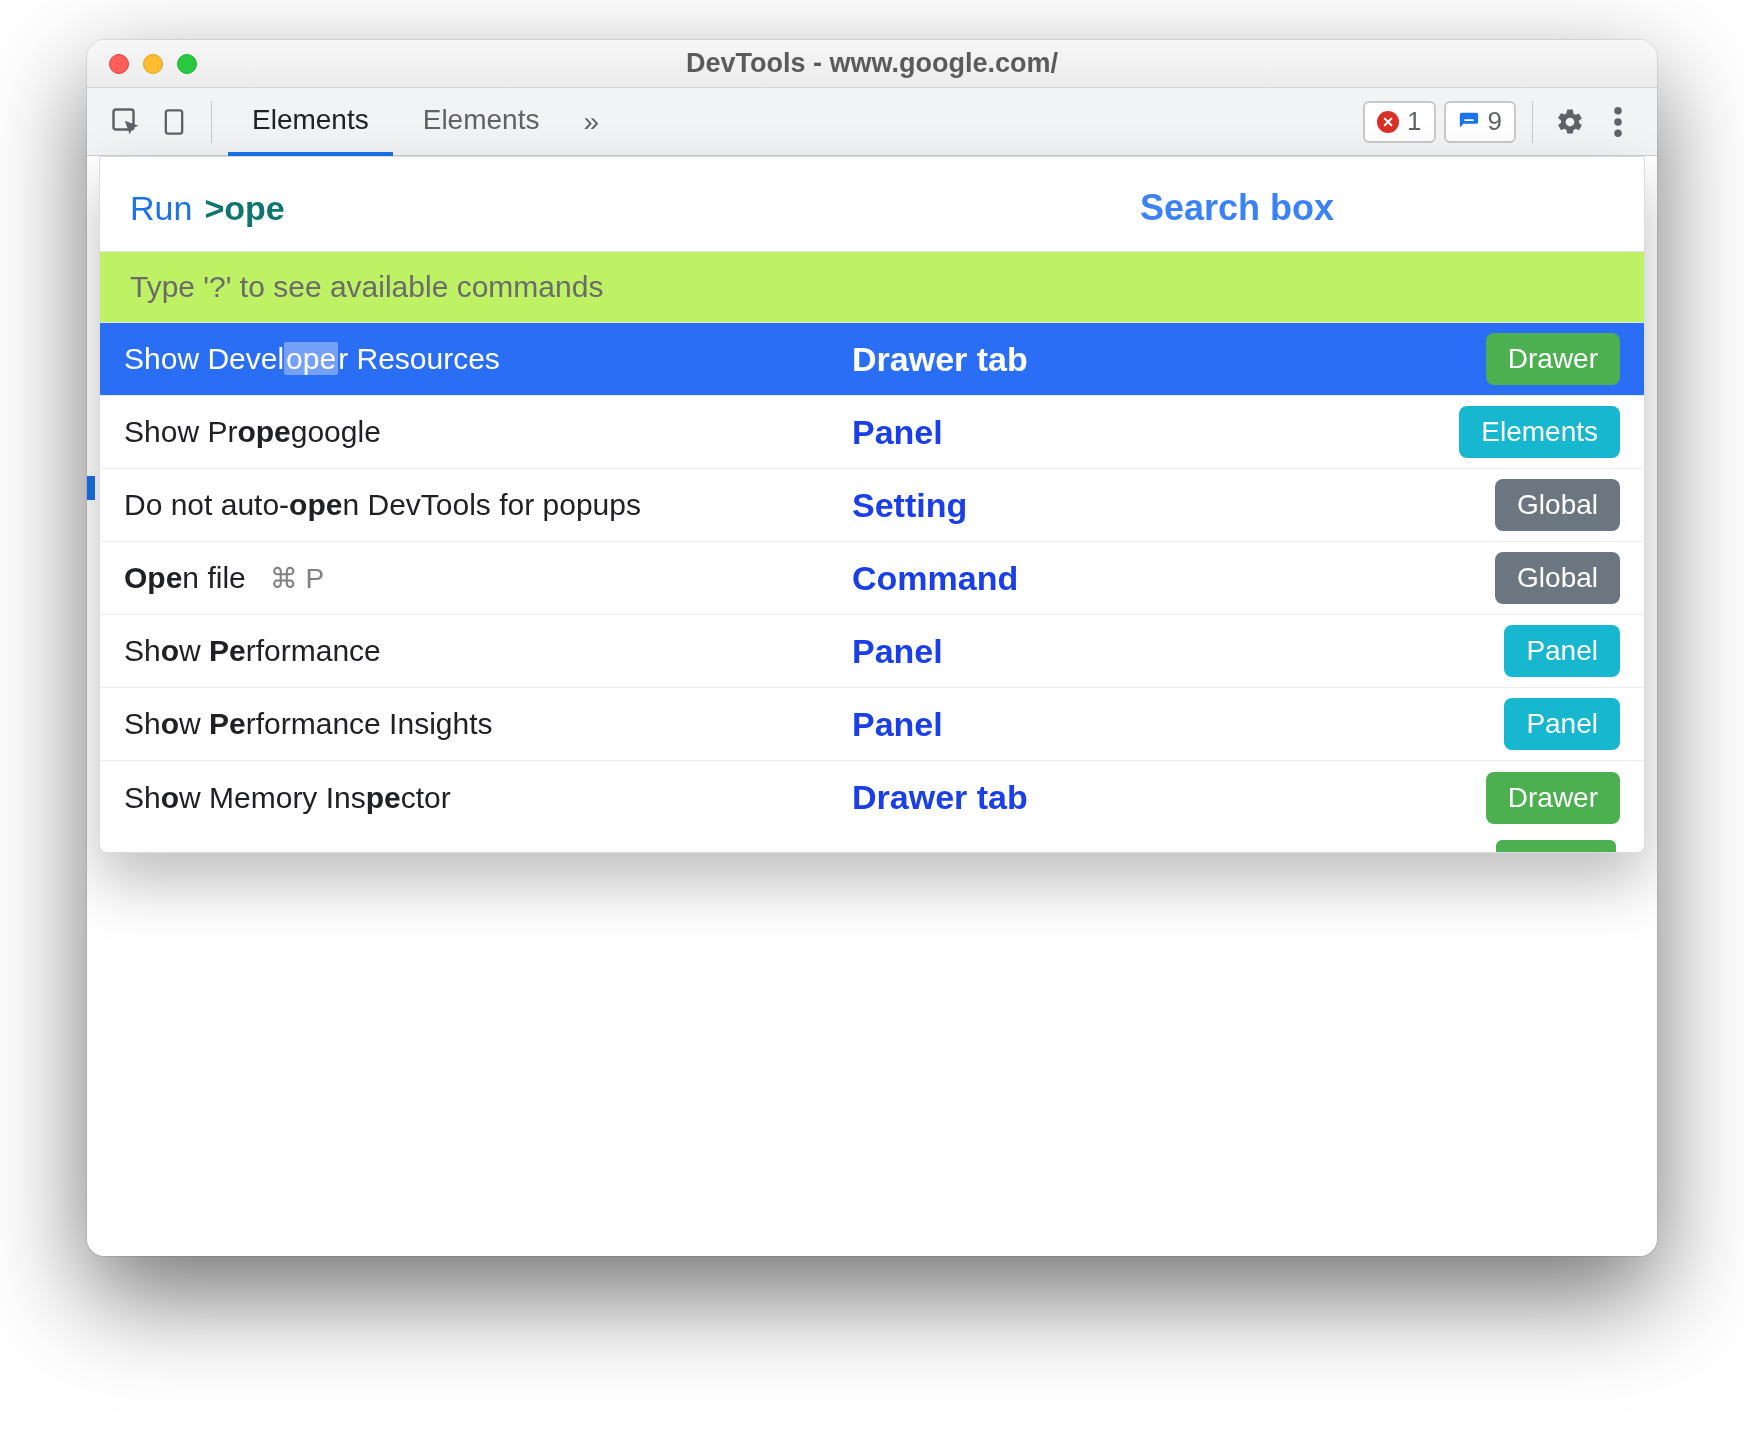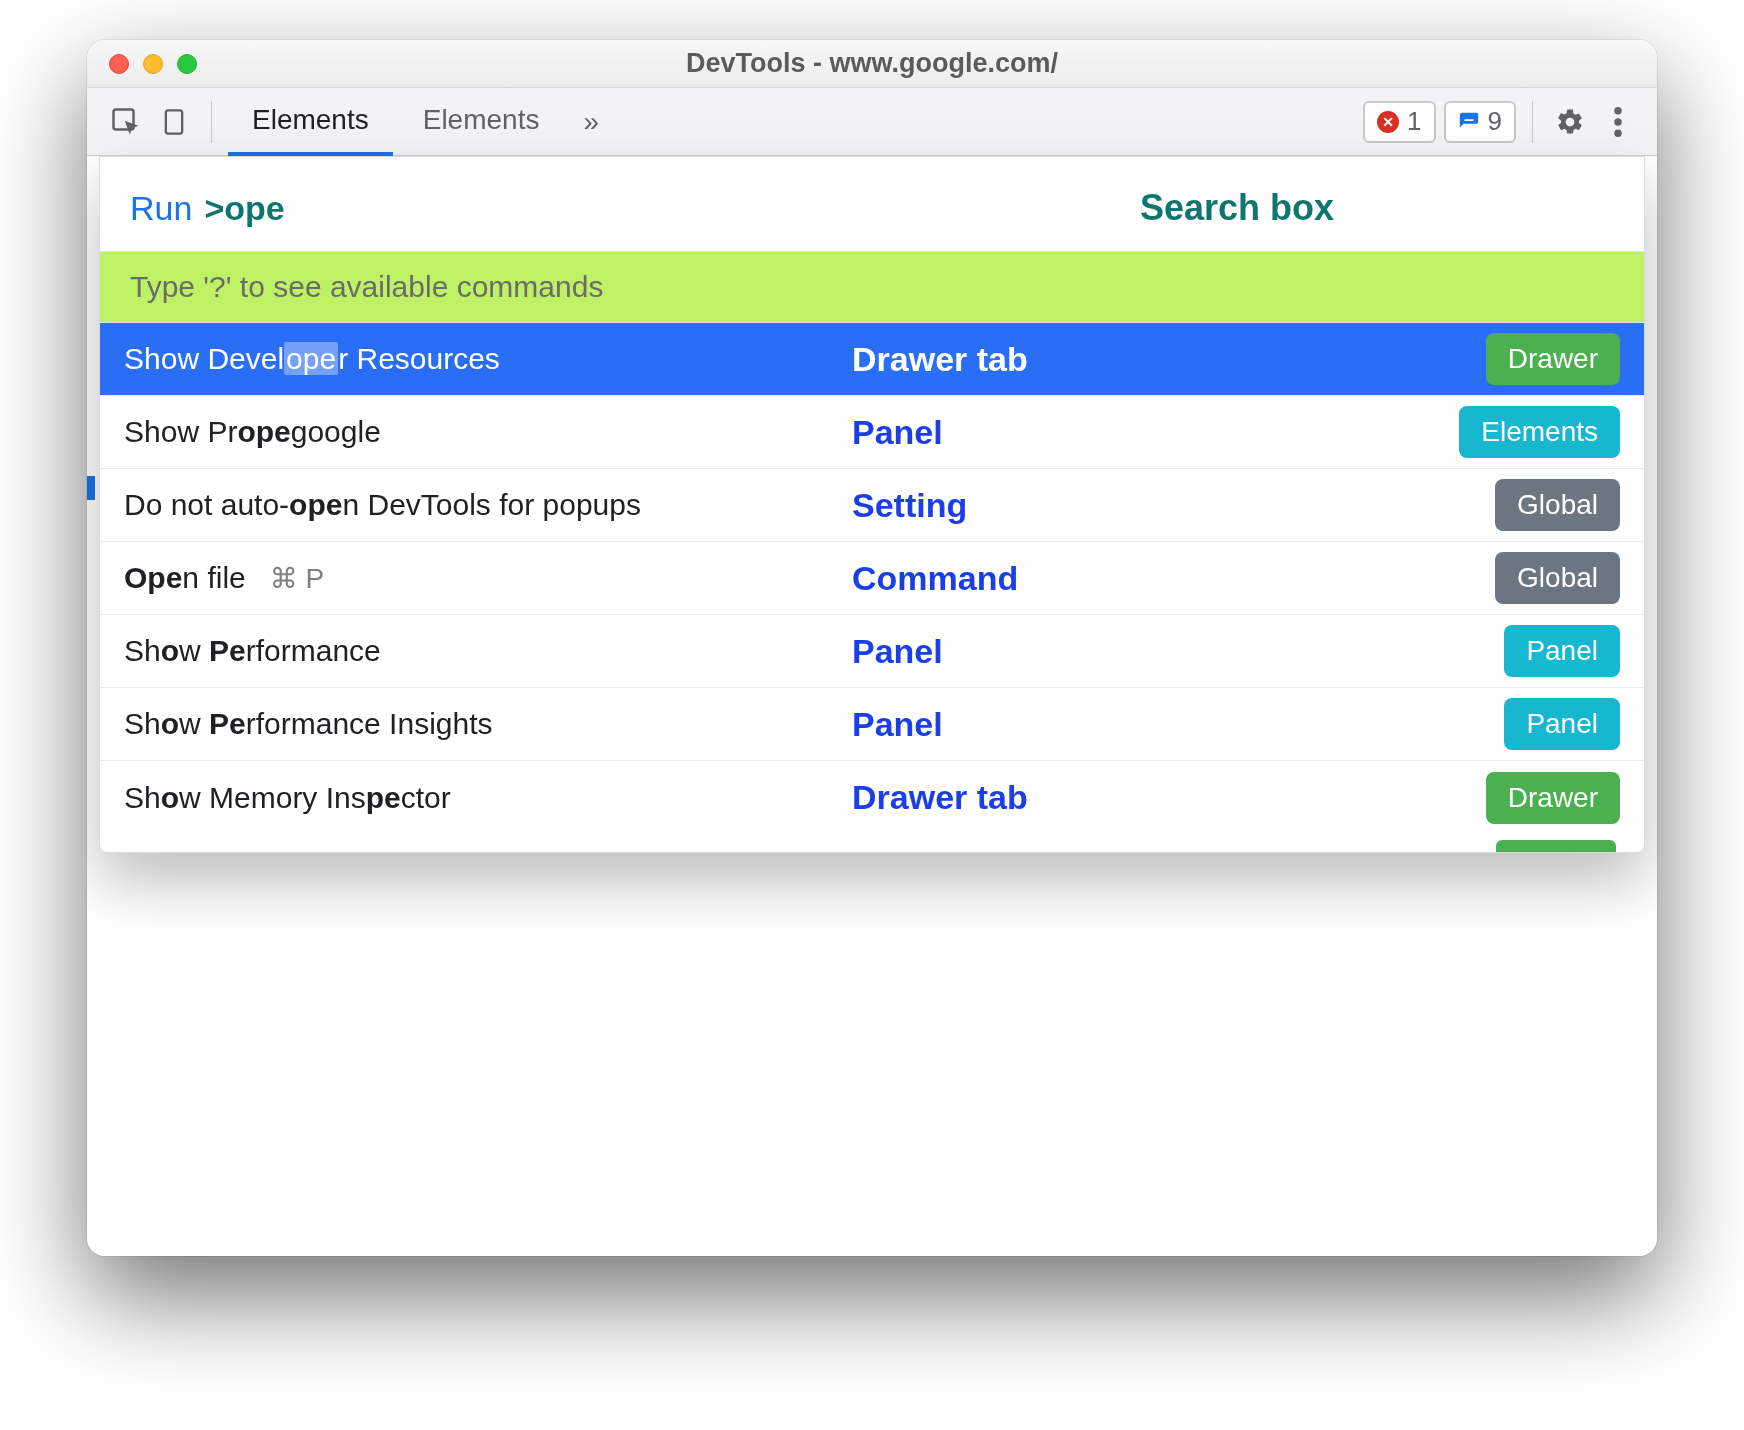--- a/index.html
+++ b/index.html
@@ -90,21 +90,21 @@
     box-shadow: 0 30px 60px rgba(0,0,0,.25);
     overflow:hidden;
   }
   .cm-search {
     display:flex; align-items:center; gap:12px;
     padding: 30px 30px 22px 30px;
     font-size:34px;
   }
   .cm-run { color:#1a73e8; font-weight:500; }
   .cm-query { color:#0f766e; font-weight:700; }
-  .cm-annot { color:#0f766e; font-weight:700; font-size:36px; margin-left:auto; margin-right:280px; }
+  .cm-annot { color:#3b82f6; font-weight:700; font-size:36px; margin-left:auto; margin-right:280px; }
 
   .cm-hint {
     background:#bef264; color:#6b6b6b; font-size:30px;
     padding:18px 30px; border-top:1px solid #e3e3e3; border-bottom:1px solid #e3e3e3;
   }
 
   .cm-list { }
   .cm-row {
     display:flex; align-items:center;
     padding: 0 24px;

